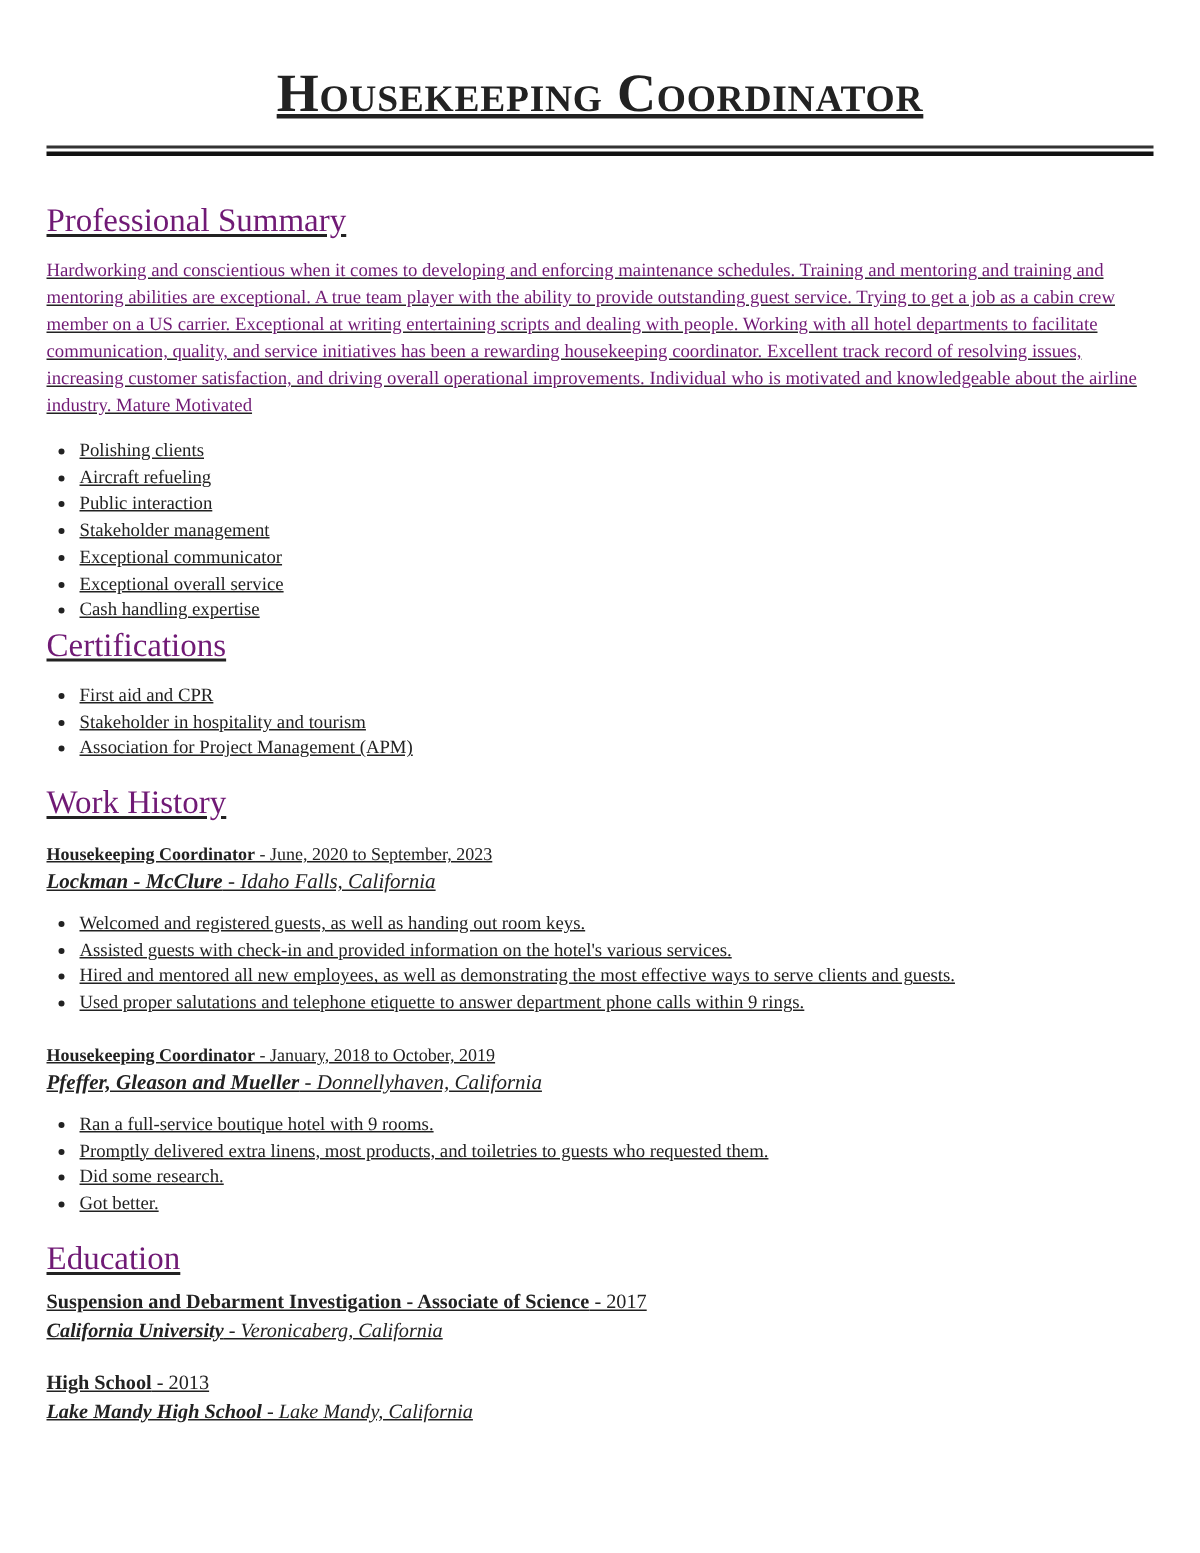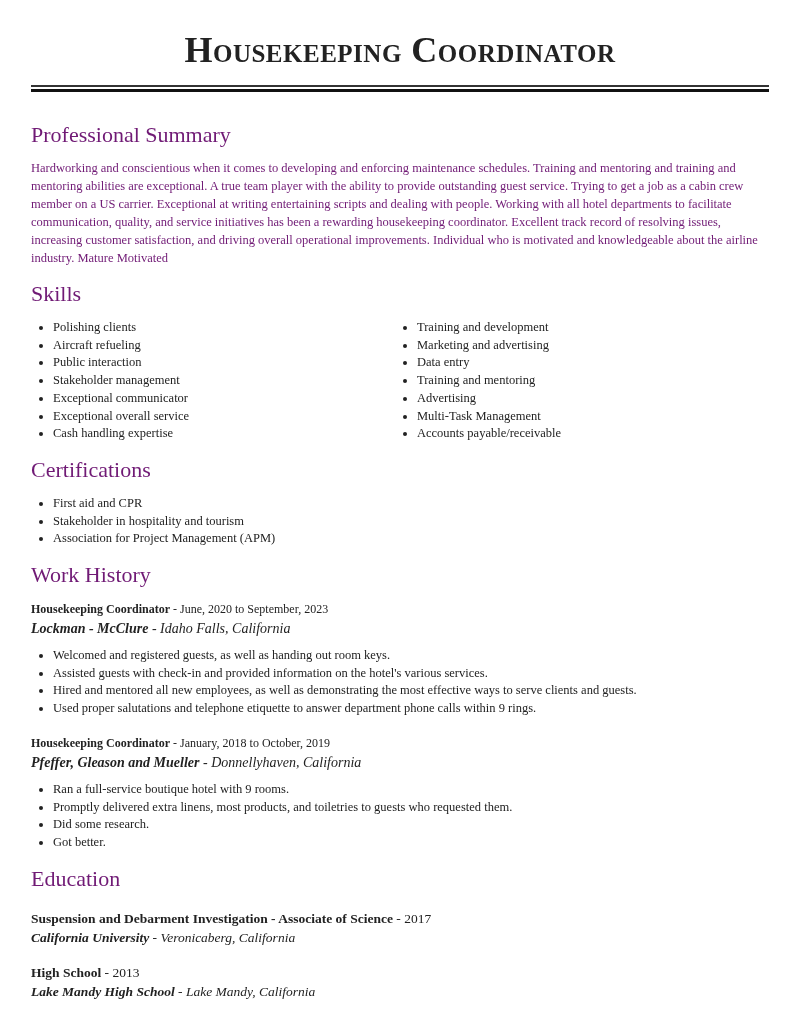--- a/index.html
+++ b/index.html
@@ -3,21 +3,21 @@
 <meta charset="utf-8">
 <style>
   html, body { margin: 0; padding: 0; background: #ffffff; }
   body {
     width: 800px;
     height: 1035px;
     overflow: hidden;
     font-family: "Liberation Serif", "DejaVu Serif", serif;
     color: #222222;
   }
-  .page { position: relative; padding: 0 31px; }
+  .page { position: relative; padding: 12px 31px; text-decoration: underline; }
   .title {
     text-align: center;
     font-size: 36px;
     font-weight: bold;
     font-variant: small-caps;
     letter-spacing: 0.5px;
     margin: 0;
     padding-top: 28px;
     line-height: 44px;
     color: #222222;
@@ -77,48 +77,36 @@
     <div class="rule-thick"></div>
   </div>
 
 
   <section style="margin-top:29px;">
     <h2 class="section">Professional Summary</h2>
     <p class="summary-text">Hardworking and conscientious when it comes to developing and enforcing maintenance schedules. Training and mentoring and training and mentoring abilities are exceptional. A true team player with the ability to provide outstanding guest service. Trying to get a job as a cabin crew member on a US carrier. Exceptional at writing entertaining scripts and dealing with people. Working with all hotel departments to facilitate communication, quality, and service initiatives has been a rewarding housekeeping coordinator. Excellent track record of resolving issues, increasing customer satisfaction, and driving overall operational improvements. Individual who is motivated and knowledgeable about the airline industry. Mature Motivated</p>
   </section>
 
   <section style="margin-top:13px;">
-    <h2 class="section">Skills</h2>
     <div class="skills-grid">
       <div class="col">
         <ul class="bul">
           <li>Polishing clients</li>
           <li>Aircraft refueling</li>
           <li>Public interaction</li>
           <li>Stakeholder management</li>
           <li>Exceptional communicator</li>
           <li>Exceptional overall service</li>
           <li>Cash handling expertise</li>
         </ul>
       </div>
-      <div class="col">
-        <ul class="bul">
-          <li>Training and development</li>
-          <li>Marketing and advertising</li>
-          <li>Data entry</li>
-          <li>Training and mentoring</li>
-          <li>Advertising</li>
-          <li>Multi-Task Management</li>
-          <li>Accounts payable/receivable</li>
-        </ul>
-      </div>
     </div>
   </section>
 
-  <section style="margin-top:13px;">
+  <section style="">
     <h2 class="section">Certifications</h2>
     <ul class="bul" style="margin-top:11px;">
       <li>First aid and CPR</li>
       <li>Stakeholder in hospitality and tourism</li>
       <li>Association for Project Management (APM)</li>
     </ul>
   </section>
 
   <section style="margin-top:13px;">
     <h2 class="section">Work History</h2>
@@ -150,21 +138,21 @@
         <li>Promptly delivered extra linens, most products, and toiletries to guests who requested them.</li>
         <li>Did some research.</li>
         <li>Got better.</li>
       </ul>
     </div>
   </section>
 
   <section style="margin-top:13px;">
     <h2 class="section">Education</h2>
 
-    <div style="margin-top:16px;">
+    <div style="margin-top:5px;">
       <div class="edu-head">
         <b>Suspension and Debarment Investigation - Associate of Science</b><span> - 2017</span>
       </div>
       <div class="edu-org">
         <b>California University</b><span> - Veronicaberg, California</span>
       </div>
     </div>
 
     <div style="margin-top:16px;">
       <div class="edu-head">

